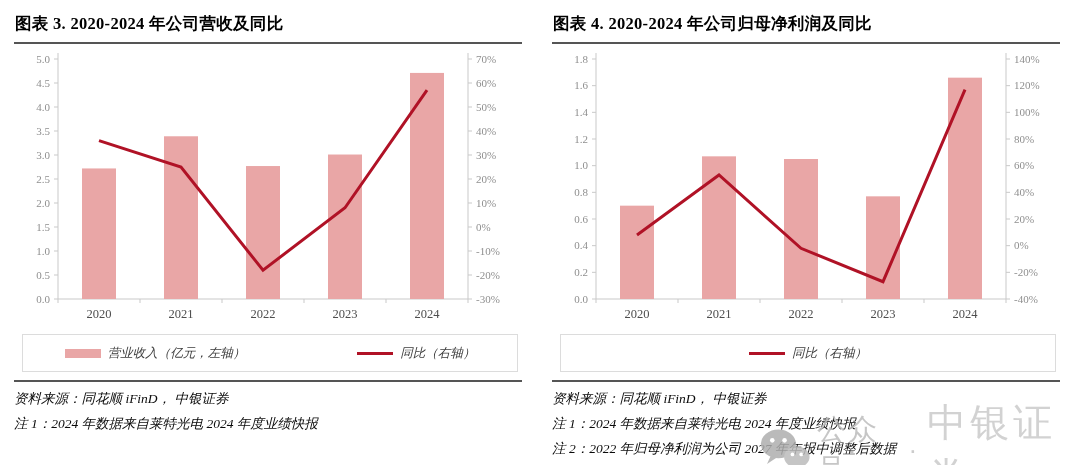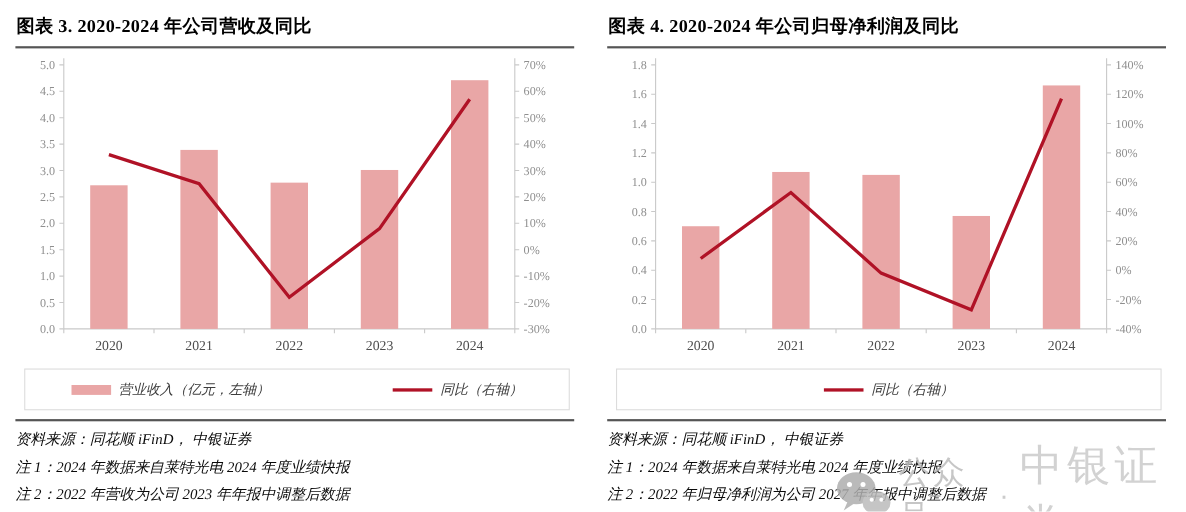--- a/index.html
+++ b/index.html
@@ -120,21 +120,20 @@
         <span class="swatch-line" style="background: rgb(176, 18, 38);"></span>
         <span>同比（右轴）</span>
       </span>
     </div>
     <div class="sep-rule"></div>
     <div class="notes">
       <div class="note-line">
         <span class="source-label">资料来源：</span><span>同花顺 iFinD，  中银证券</span>
       </div>
       <div class="note-line">注 1：2024 年数据来自莱特光电 2024 年度业绩快报</div>
-      <div class="note-line">注 2：2022 年营收为公司 2023 年年报中调整后数据</div>
     </div>
   </section>
 
   <section class="col">
     <h3 class="chart-title">图表 4. 2020-2024 年公司归母净利润及同比</h3>
     <div class="title-rule"></div>
     <div class="chart-holder"><svg viewBox="0 0 512 282" width="512" height="282" class="chart">
           <line x1="48" y1="8" x2="48" y2="254" stroke="#c9c9c9" stroke-width="1"></line>
           <line x1="458" y1="8" x2="458" y2="254" stroke="#c9c9c9" stroke-width="1"></line>
           <line x1="48" y1="254" x2="458" y2="254" stroke="#c9c9c9" stroke-width="1"></line>

